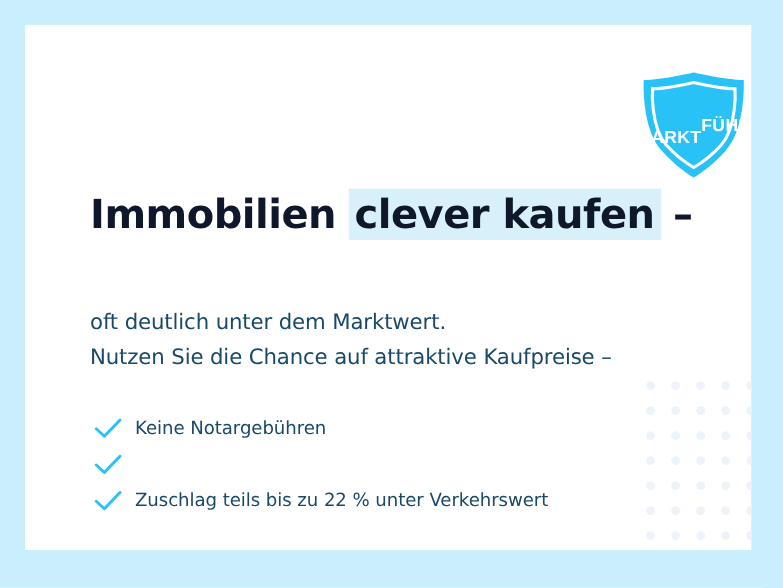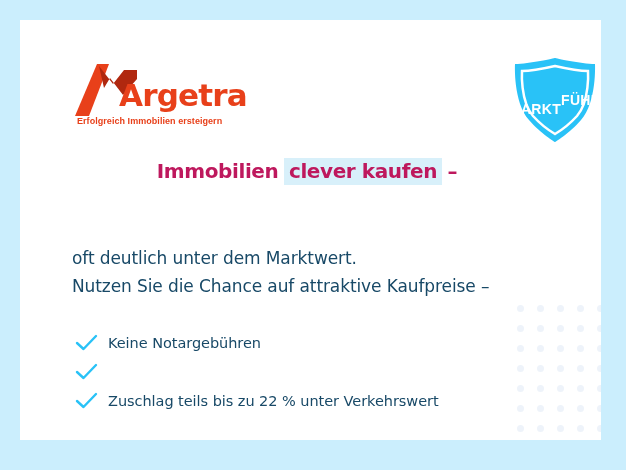--- a/index.html
+++ b/index.html
@@ -136,23 +136,23 @@
   .badge-stars .s-lg { font-size: 16px; position: relative; top: 1px; }
 
   
   .headline {
     position: absolute;
     left: 52px;
     top: 132px;
     width: 470px;
     font-family: "DejaVu Sans", sans-serif;
     font-weight: 700;
-    font-size: 20px;
+    font-size: 32px;
     line-height: 38px;
-    color: #be185d;
+    color: #0f172a;
     letter-spacing: -0.4px;
     text-align: center;
   }
   .headline .hl-line { display: block; white-space: nowrap; }
   .headline .mark {
     background: #d8f0fa;
     padding: 1px 5px 2px 5px;
     margin: 0 -1px;
   }
 
@@ -236,28 +236,20 @@
         <div class="dot" style="left: 40px; top: 100px; width: 7px; height: 7px; background: rgb(238, 243, 250);"></div>
         <div class="dot" style="left: 60px; top: 100px; width: 7px; height: 7px; background: rgb(238, 243, 250);"></div>
         <div class="dot" style="left: 80px; top: 100px; width: 7px; height: 7px; background: rgb(238, 243, 250);"></div>
         <div class="dot" style="left: 0px; top: 120px; width: 7px; height: 7px; background: rgb(238, 243, 250);"></div>
         <div class="dot" style="left: 20px; top: 120px; width: 7px; height: 7px; background: rgb(238, 243, 250);"></div>
         <div class="dot" style="left: 40px; top: 120px; width: 7px; height: 7px; background: rgb(238, 243, 250);"></div>
         <div class="dot" style="left: 60px; top: 120px; width: 7px; height: 7px; background: rgb(238, 243, 250);"></div>
         <div class="dot" style="left: 80px; top: 120px; width: 7px; height: 7px; background: rgb(238, 243, 250);"></div>
       </div>
 
-    <div class="logo">
-      <svg class="logo-mark" viewBox="0 0 62 52">
-        <polygon points="22,0 34,0 14,52 0,52" fill="#e8401a"></polygon>
-        <polygon points="24,2 38,20 49,6 62,6 62,15 48,31 35,14 29,24" fill="#b0280f"></polygon>
-      </svg>
-      <div class="logo-word">Argetra</div>
-      <div class="logo-tag">Erfolgreich Immobilien ersteigern</div>
-    </div>
 
     <div class="badge">
       <svg width="92" height="88" viewBox="0 0 92 88">
         <path d="M46 2 C46 2 72 8 86 8 C86 8 88 46 72 64 C60 78 46 86 46 86 C46 86 32 78 20 64 C4 46 6 8 6 8 C20 8 46 2 46 2 Z" fill="#29c2f7"></path>
         <path d="M46 10 C46 10 68 15 79 15 C79 15 81 45 68 60 C58 71 46 78 46 78 C46 78 34 71 24 60 C11 45 13 15 13 15 C24 15 46 10 46 10 Z" fill="none" stroke="#ffffff" stroke-width="2.5"></path>
       </svg>
       <div class="badge-text-wrap">
         <div class="badge-line1">MARKT</div>
         <div class="badge-line2">FÜHRER</div>
         <div class="badge-stars">

